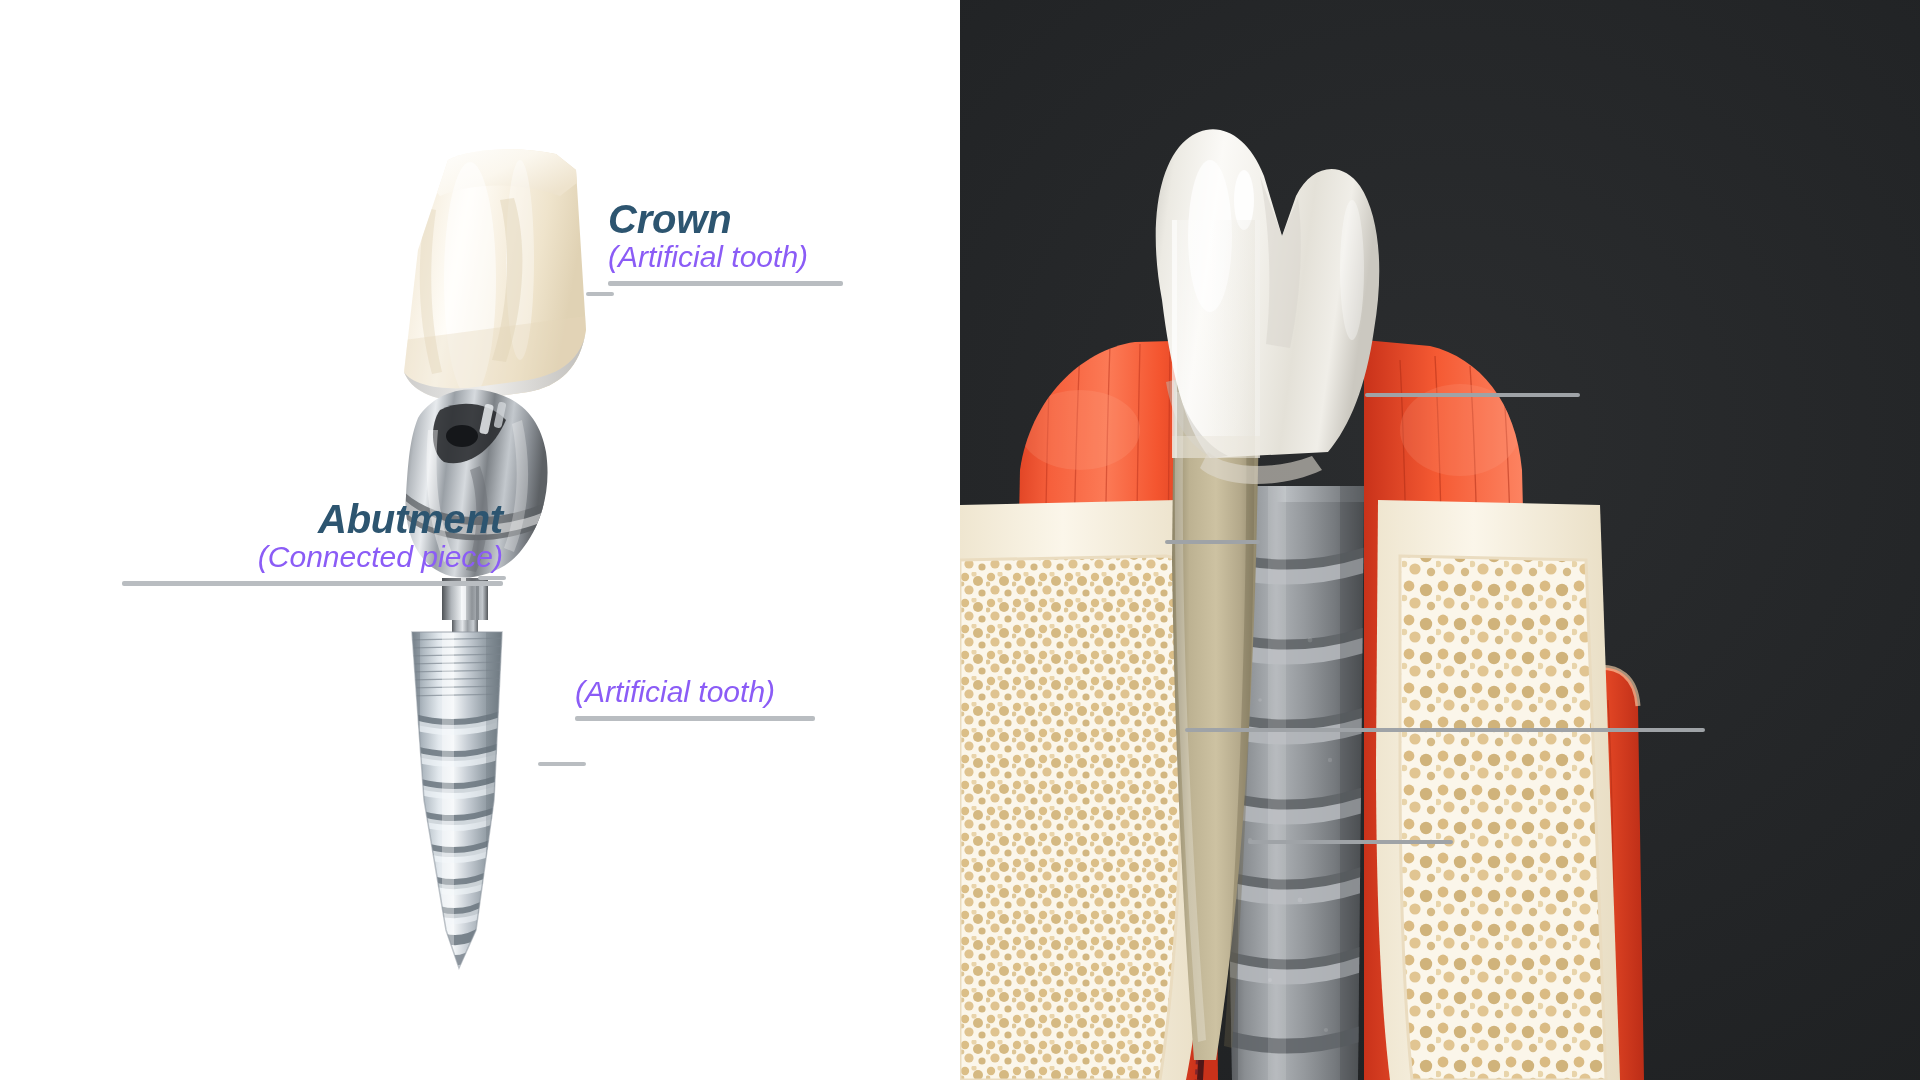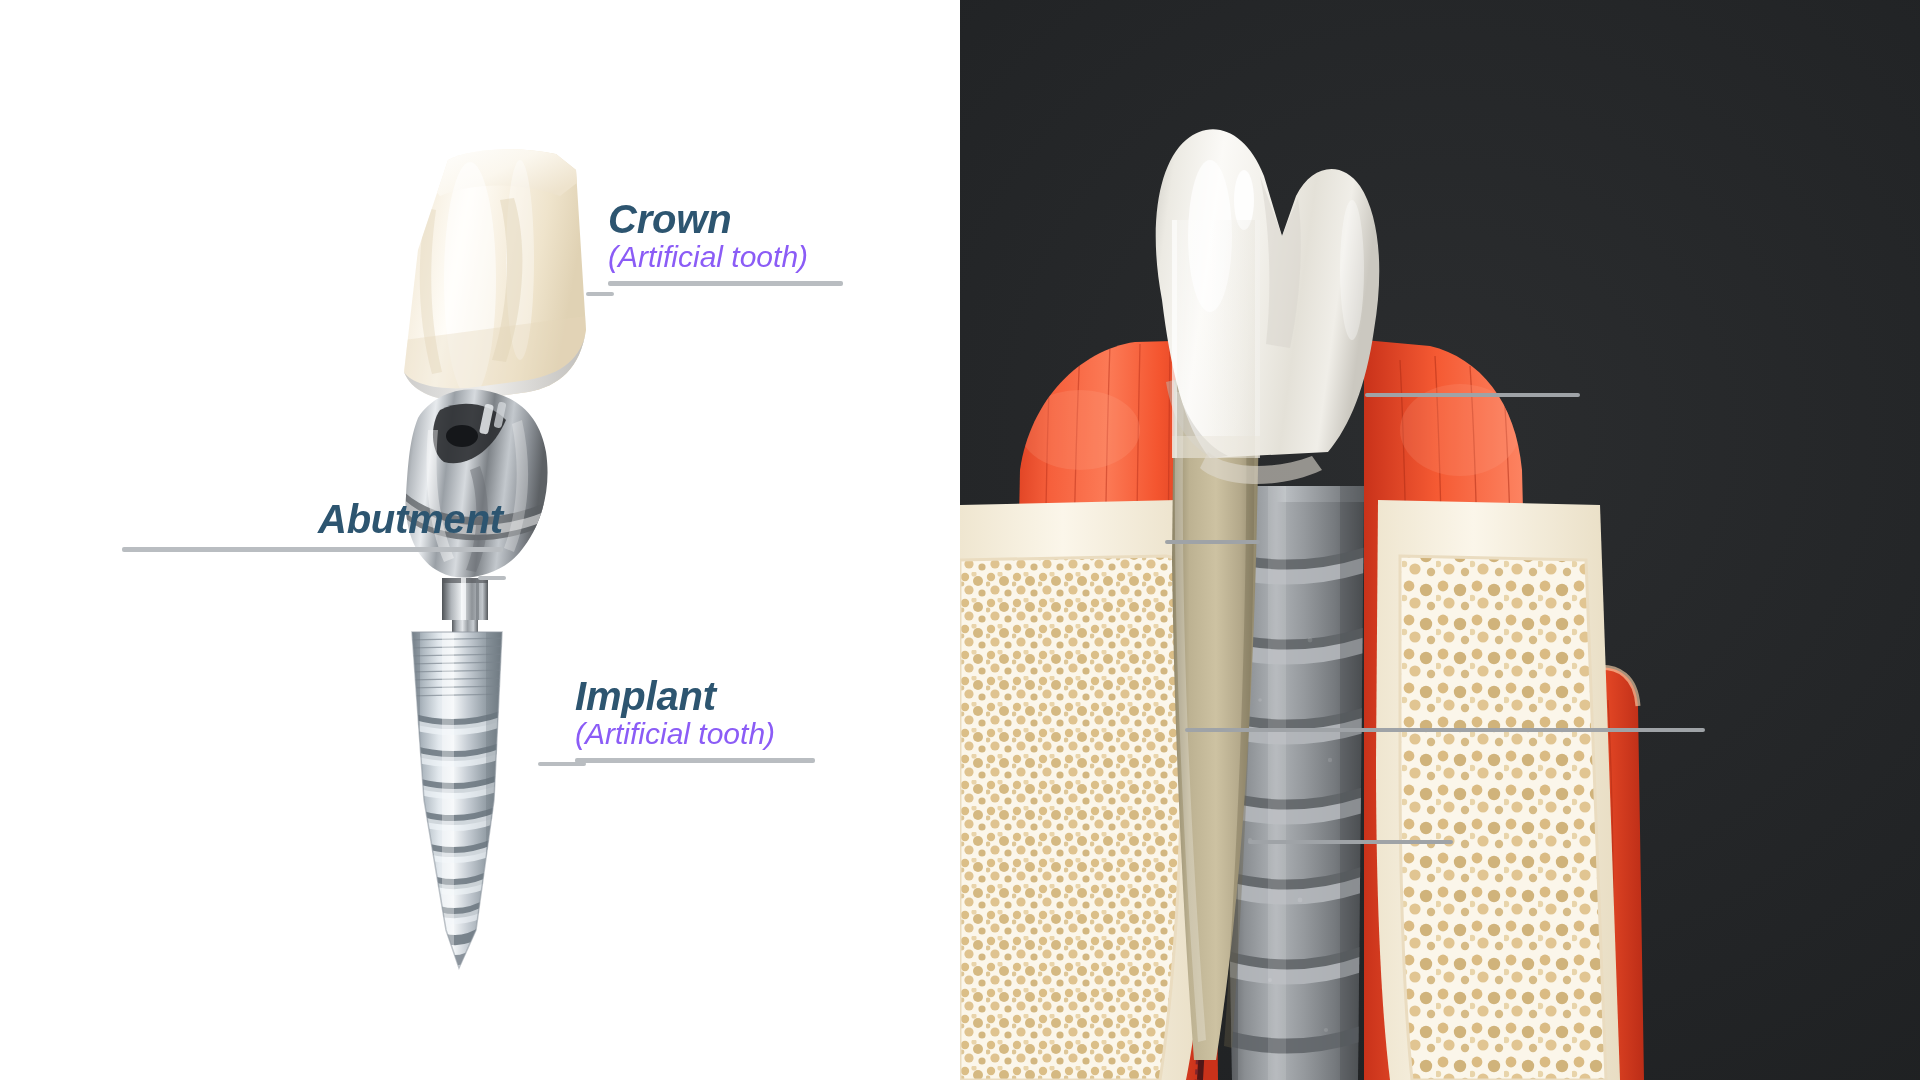--- a/index.html
+++ b/index.html
@@ -239,25 +239,25 @@
     <div class="leader" style="left:538px;top:762px;width:48px;"></div>
 
     <div class="lbl" id="lbl-crown">
       <div class="l1">Crown</div>
       <div class="l2">(Artificial tooth)</div>
       <div class="rule"></div>
     </div>
 
     <div class="lbl right-al" id="lbl-abut">
       <div class="l1">Abutment</div>
+      <div class="l2">(Connected piece)</div>
       <div class="rule"></div>
     </div>
 
     <div class="lbl" id="lbl-impl">
-      <div class="l1">Implant</div>
       <div class="l2">(Artificial tooth)</div>
       <div class="rule"></div>
     </div>
   </div>
 
   <div class="panel" id="panel-right">
 
     <svg width="960" height="1080" viewBox="0 0 960 1080" style="position:absolute;left:0;top:0;">
       <defs>
         <linearGradient id="toothG" x1="0" y1="0" x2="1" y2="0.2">

